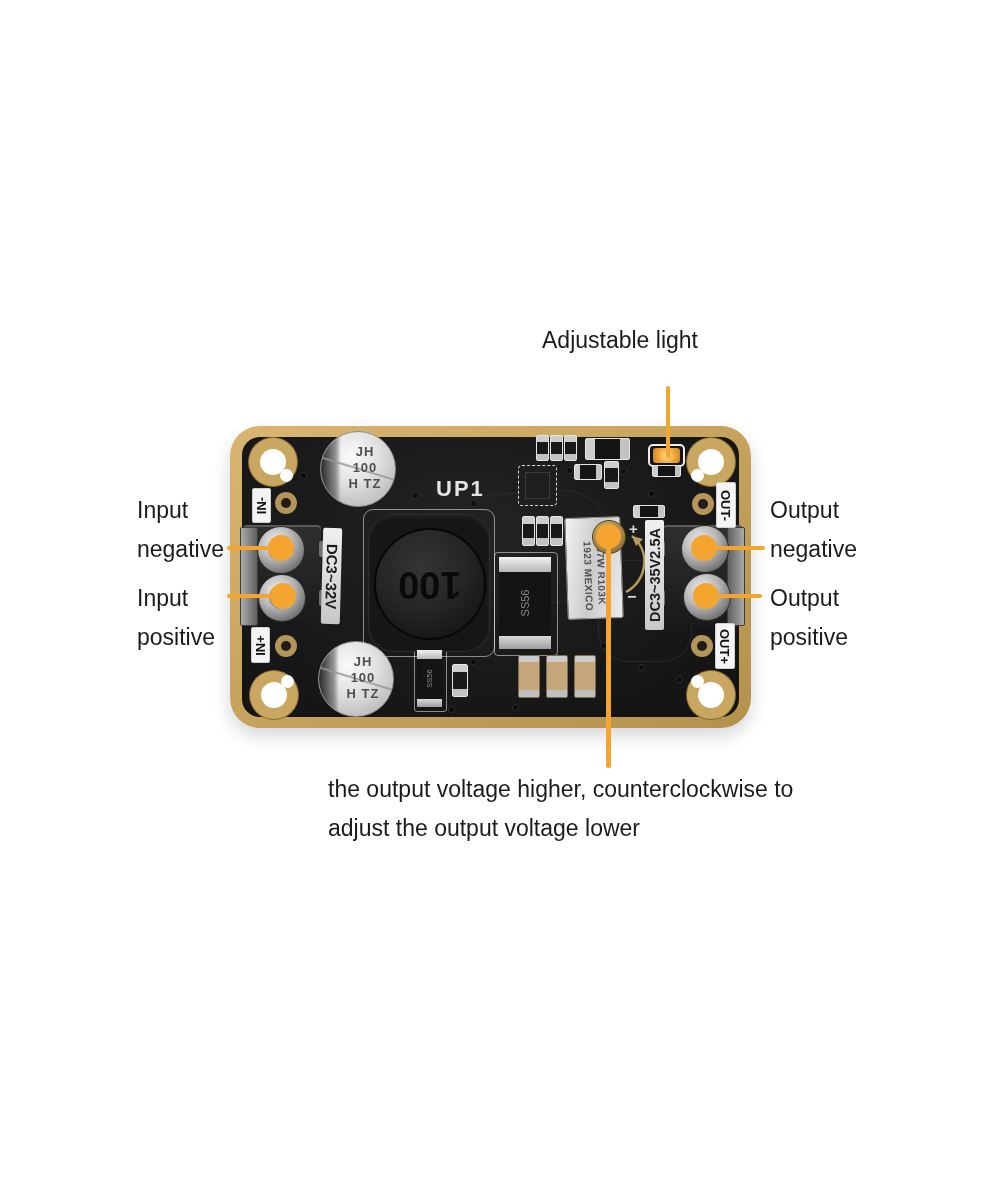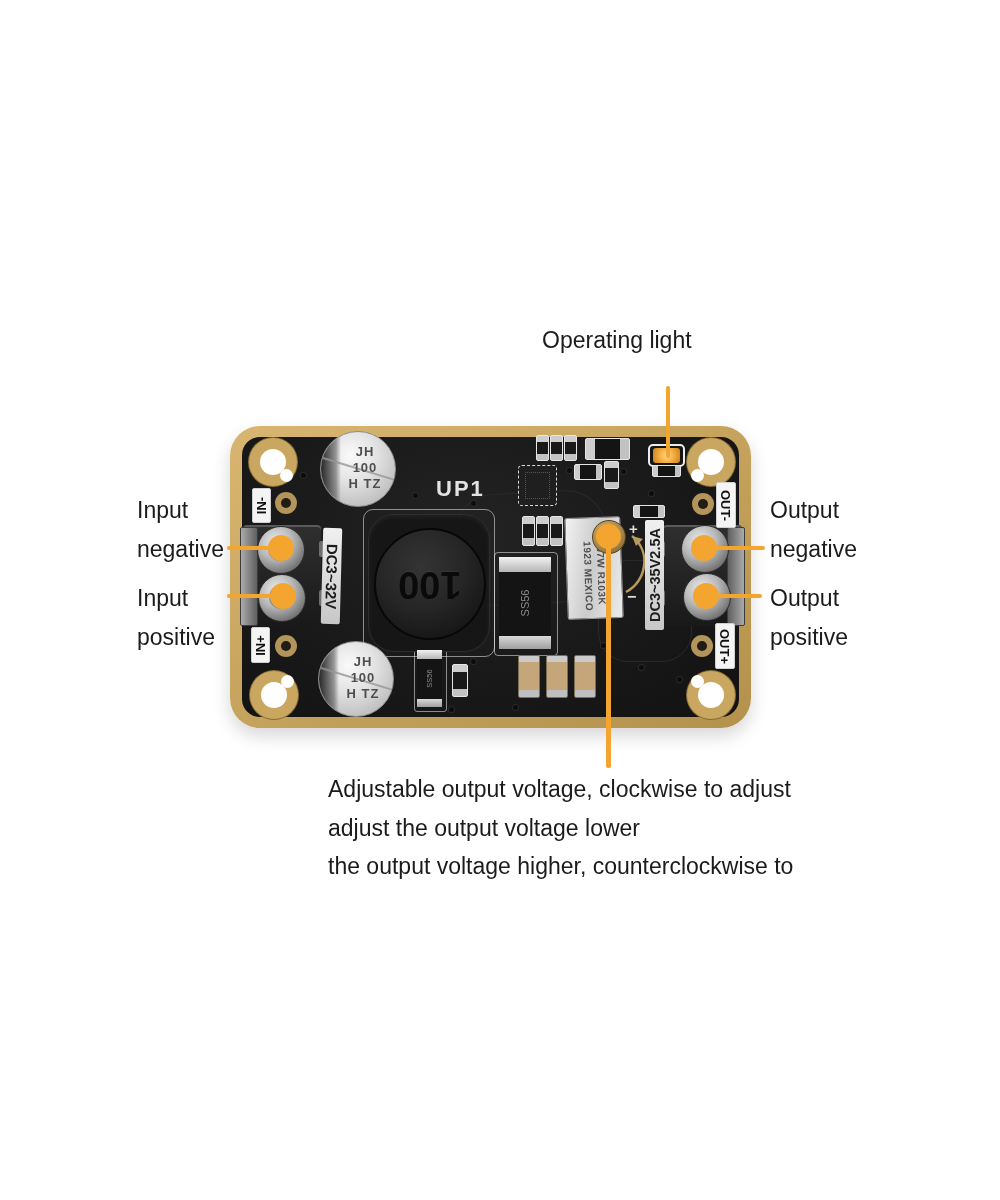--- a/index.html
+++ b/index.html
@@ -284,31 +284,30 @@
   <div class="pline" style="left:708px;top:546px;width:57px;height:4px;"></div>
   <div class="pline" style="left:710px;top:594px;width:52px;height:4px;"></div>
   <div class="pline" style="left:606px;top:536px;width:5px;height:232px;"></div>
 
   <div class="pdot" style="left:268px;top:535px;"></div>
   <div class="pdot" style="left:270px;top:583px;"></div>
   <div class="pdot" style="left:691px;top:535px;"></div>
   <div class="pdot" style="left:693px;top:583px;"></div>
   <div class="pdot" style="left:596px;top:524px;width:25px;height:25px;"></div>
 
-  <div class="ann" style="left:542px;top:327px;">Operating light</div>
+  <div class="ann" style="left:542px;top:327px;">Adjustable light</div>
 
   <div class="ann" style="left:137px;top:497px;">Input</div>
   <div class="ann" style="left:137px;top:536px;">negative</div>
   <div class="ann" style="left:137px;top:585px;">Input</div>
   <div class="ann" style="left:137px;top:624px;">positive</div>
 
   <div class="ann" style="left:770px;top:497px;">Output</div>
   <div class="ann" style="left:770px;top:536px;">negative</div>
   <div class="ann" style="left:770px;top:585px;">Output</div>
   <div class="ann" style="left:770px;top:624px;">positive</div>
 
   <div class="note" style="left:328px;top:770px;width:480px;">
-    <div>Adjustable output voltage, clockwise to adjust</div>
+    <div>the output voltage higher, counterclockwise to</div>
     <div>adjust the output voltage lower</div>
-    <div>the output voltage higher, counterclockwise to</div>
   </div>
 
 </div>
 
 </body></html>

